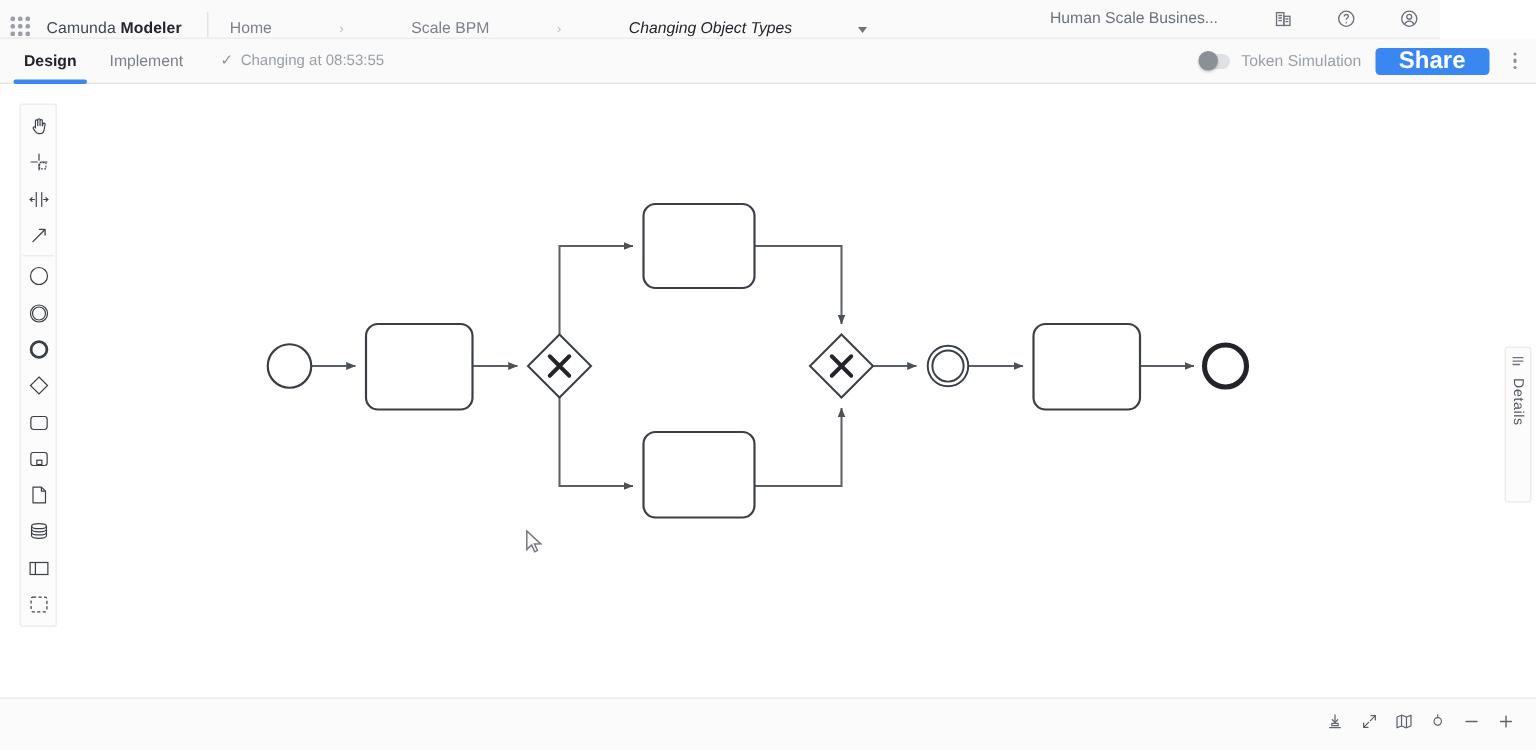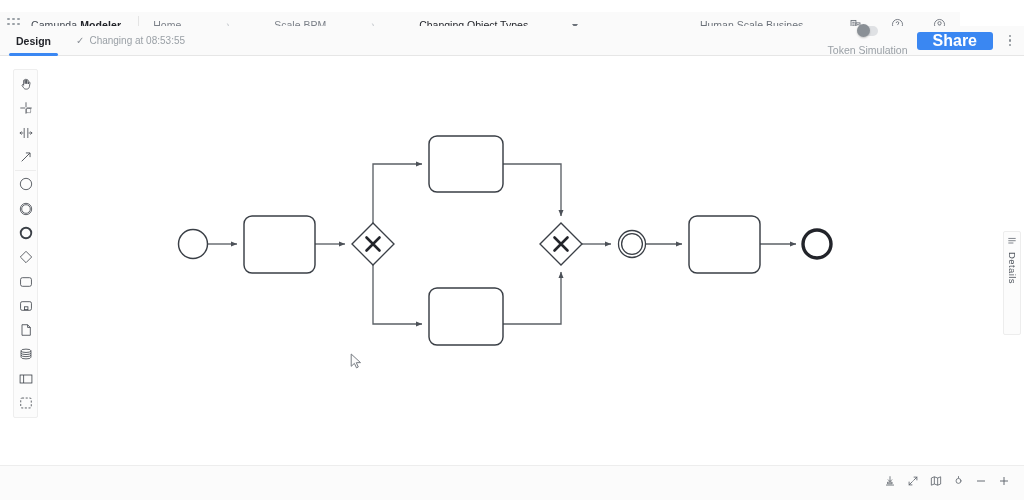--- a/index.html
+++ b/index.html
@@ -8,25 +8,25 @@
     width: 1024px; height: 500px;
     overflow: hidden;
     font-family: "Liberation Sans", sans-serif;
     background: #ffffff;
     color: #22242a;
   }
   #app { position: relative; width: 1024px; height: 500px; }
 
   
   .top-header {
-    position: absolute; left: 0; top: 12px;
+    position: absolute; left: 0; top: 0;
     width: 960px; height: 26px;
     background: #fafafa;
     border-bottom: 1px solid #ececec;
-    display: flex; align-items: center;
+    display: flex; align-items: flex-end;
   }
   .waffle {
     width: 14px; height: 14px;
     margin-left: 7px; margin-right: 10px;
     display: grid;
     grid-template-columns: repeat(3, 1fr);
     grid-template-rows: repeat(3, 1fr);
     gap: 1.5px;
     flex: 0 0 auto;
   }
@@ -35,21 +35,21 @@
     font-size: 10.5px; color: #414750; white-space: nowrap;
     letter-spacing: .1px;
   }
   .brand b { font-weight: 700; color: #22242a; }
   .hdr-divider {
     width: 1px; height: 17px; background: #e4e4e4;
     margin: 0 14px 0 17px;
   }
   .crumbs { display:flex; align-items:center; font-size:10.5px; white-space: nowrap; gap: 38px; }
   .crumb { color:#7c8189; }
-  .crumb.active { color:#22242a; }
+  .crumb.active { color:#22242a;font-style:italic; }
   .crumb-sep { color:#b9bec4; margin: 0 7px; font-size: 9px; }
   .crumb-caret {
     margin-left: 6px; display:inline-block;
     width:0;height:0;border-left:3.5px solid transparent;border-right:3.5px solid transparent;
     border-top:4px solid #6c727a; position: relative; top:1px;
   }
   .hdr-right {
     margin-left:auto; display:flex; align-items:center; gap: 16px; padding-right: 8px;
   }
   .org-name { font-size:10.5px; color:#6c727a; margin-right: 14px; white-space:nowrap; }
@@ -74,21 +74,21 @@
   .tab.active::after {
     content:""; position:absolute; left:4px; right:4px; bottom:0; height:2.5px;
     background: var(--accent, #3a87f2); border-radius: 2px;
   }
   .autosave {
     display:flex; align-items:center; gap:5px;
     margin-left: 14px; font-size: 10px; color:#9aa0a6; white-space:nowrap;
   }
   .check { color:#8b9097; font-size: 10px; line-height:1; }
   .sub-right { margin-left:auto; display:flex; align-items:center; padding-right:6px; gap: 9px; }
-  .toggle-wrap { display:flex; align-items:center; gap:8px;flex-direction:column; }
+  .toggle-wrap { display:flex; align-items:center; gap:8px; }
   .toggle {
     width:21px; height:10px; border-radius:6px; background:#dfe1e4; position:relative;
   }
   .toggle .knob {
     position:absolute; left:0px; top:-1.5px; width:13px; height:13px; border-radius:50%;
     background:#8a9096; box-shadow:0 1px 2px rgba(0,0,0,.22);
   }
   .toggle-label { font-size:10.5px; color:#9aa0a6; white-space:nowrap; }
   .share-btn {
     background: var(--accent, #3a87f2); color:#fff; font-size:16px; font-weight:600;
@@ -205,20 +205,21 @@
             <circle cx="8" cy="6.4" r="2"></circle>
           <path d="M4.2 12.6c.7-1.7 2.1-2.6 3.8-2.6s3.1.9 3.8 2.6"></path>
         </svg>
       </span>
     </div>
   </div>
 
   <div class="sub-bar">
     <div class="tabset">
       <div class="tab active">Design</div>
+      <div class="tab">Implement</div>
     </div>
     <div class="autosave">
       <span class="check">✓</span>
       <span>Changing at 08:53:55</span>
     </div>
     <div class="sub-right">
       <div class="toggle-wrap">
         <span class="toggle">
             <span class="knob"></span>
           </span>

